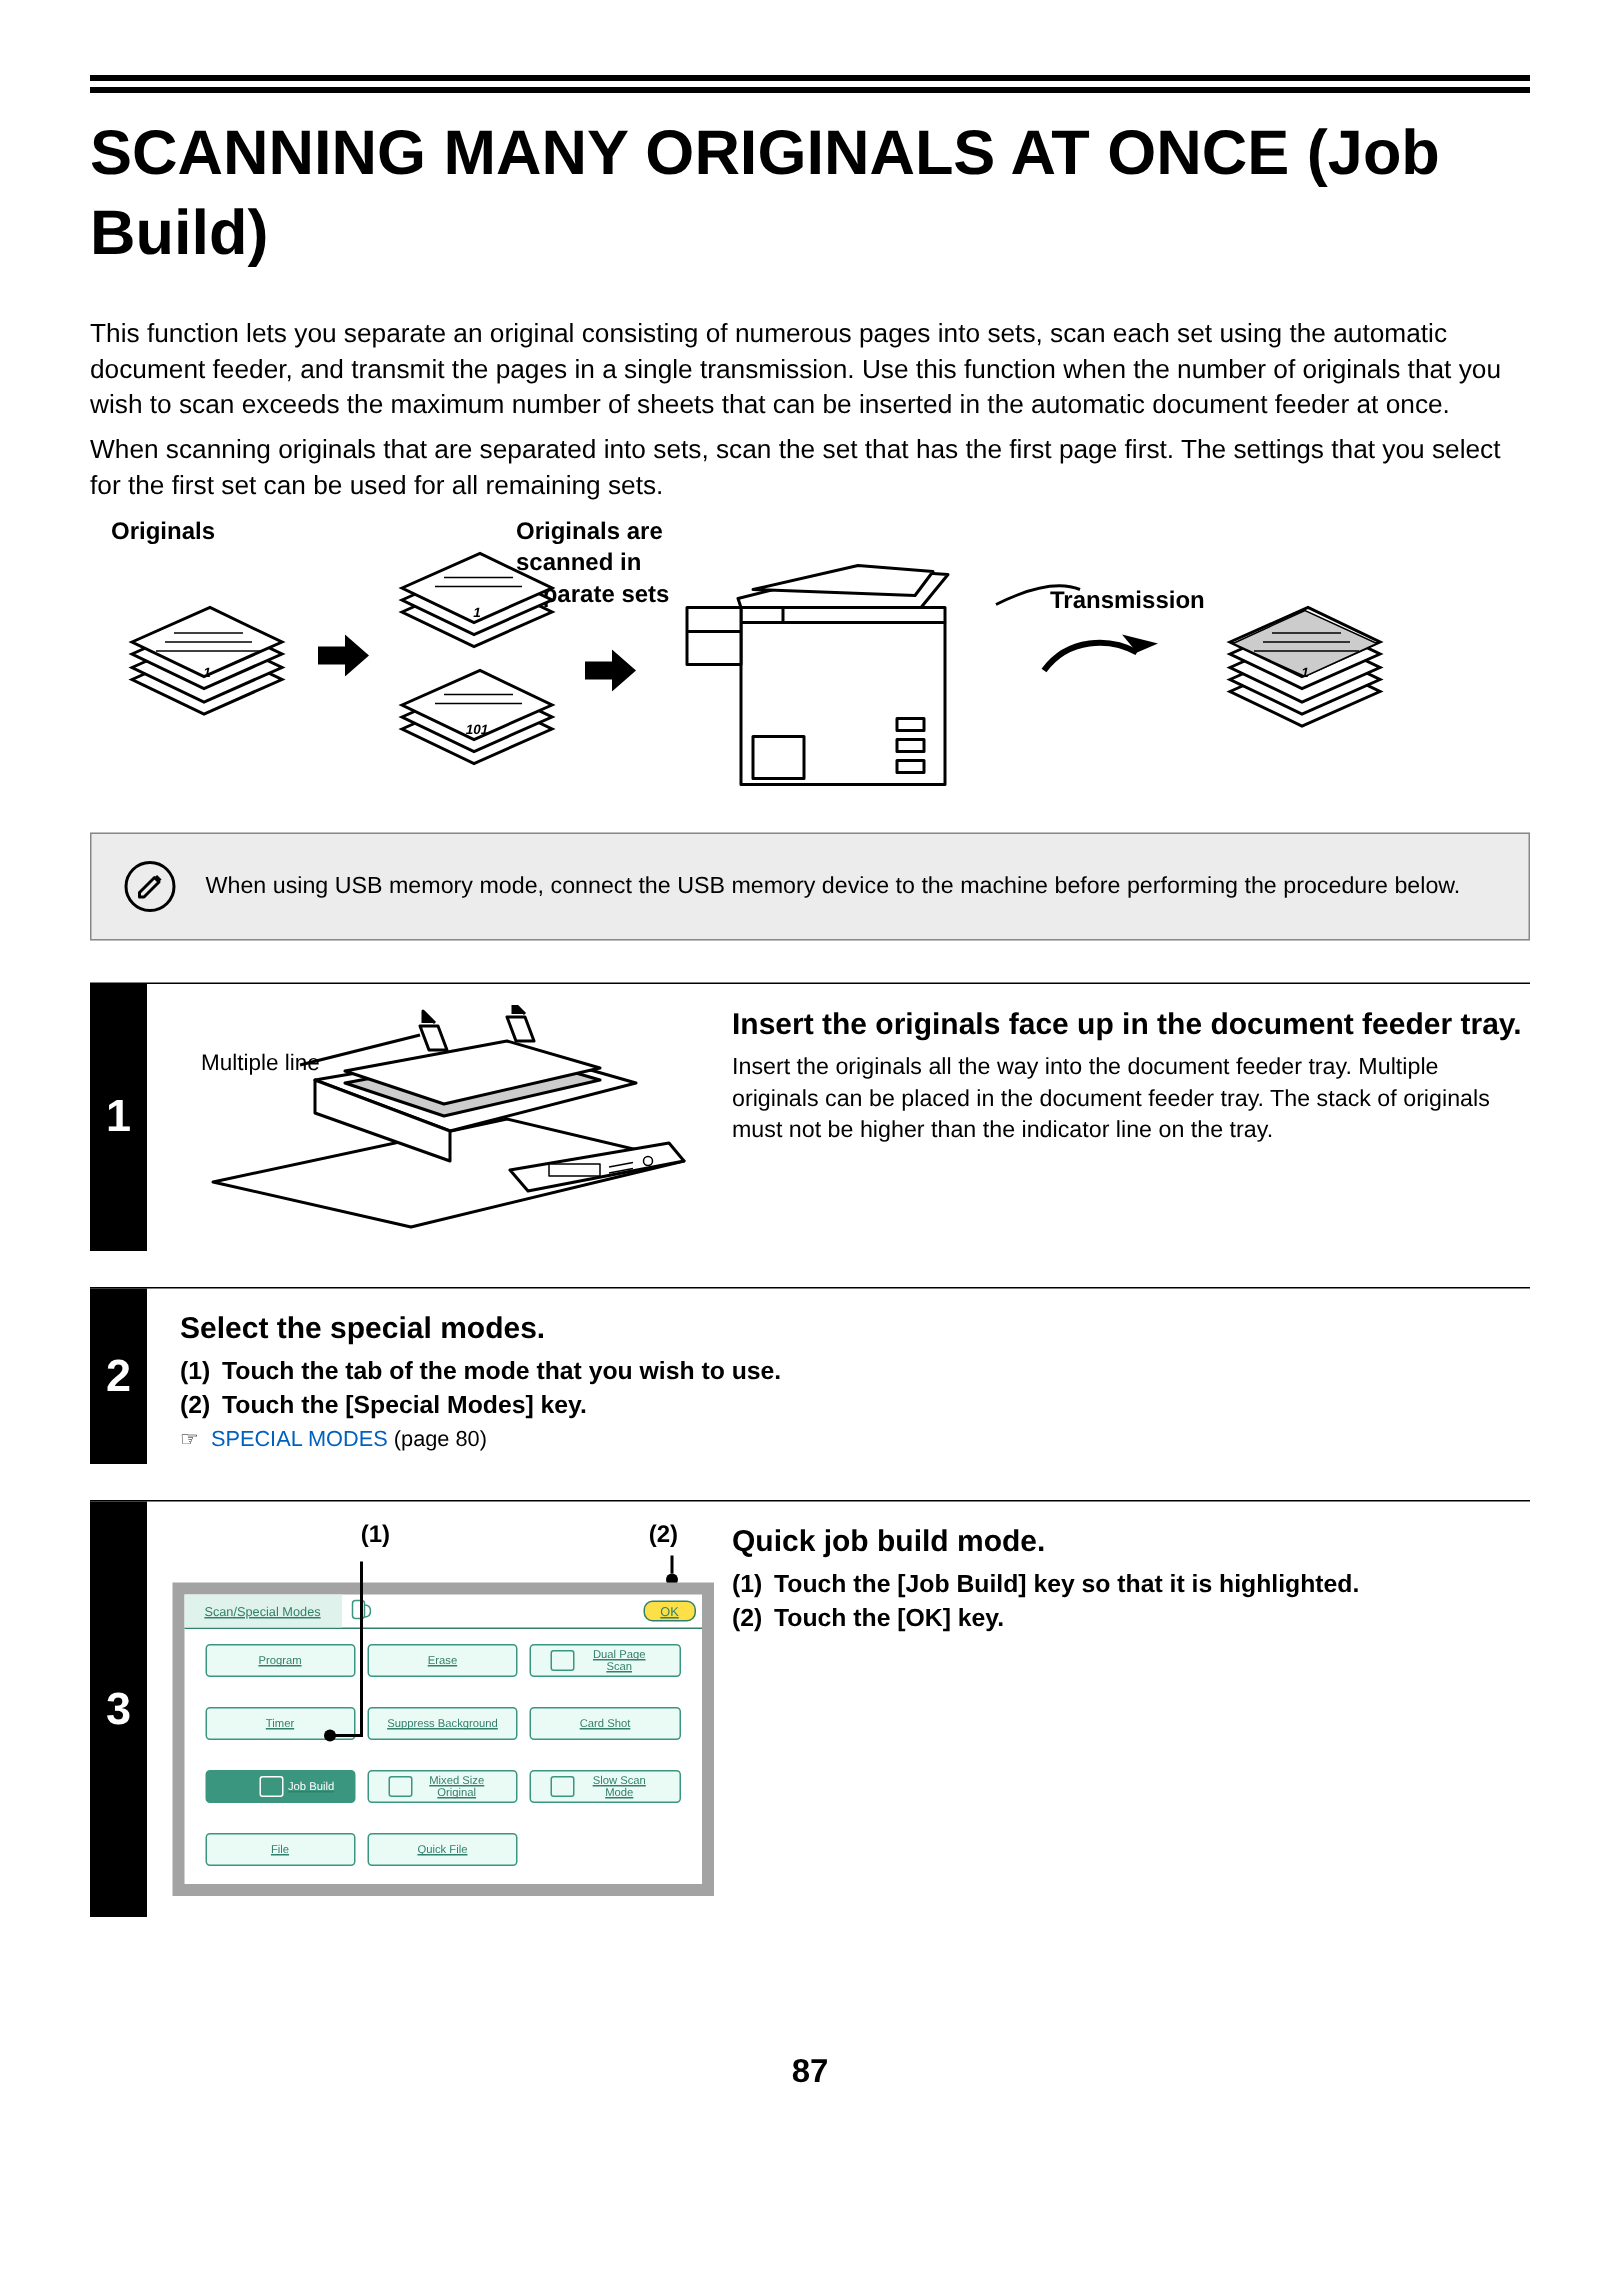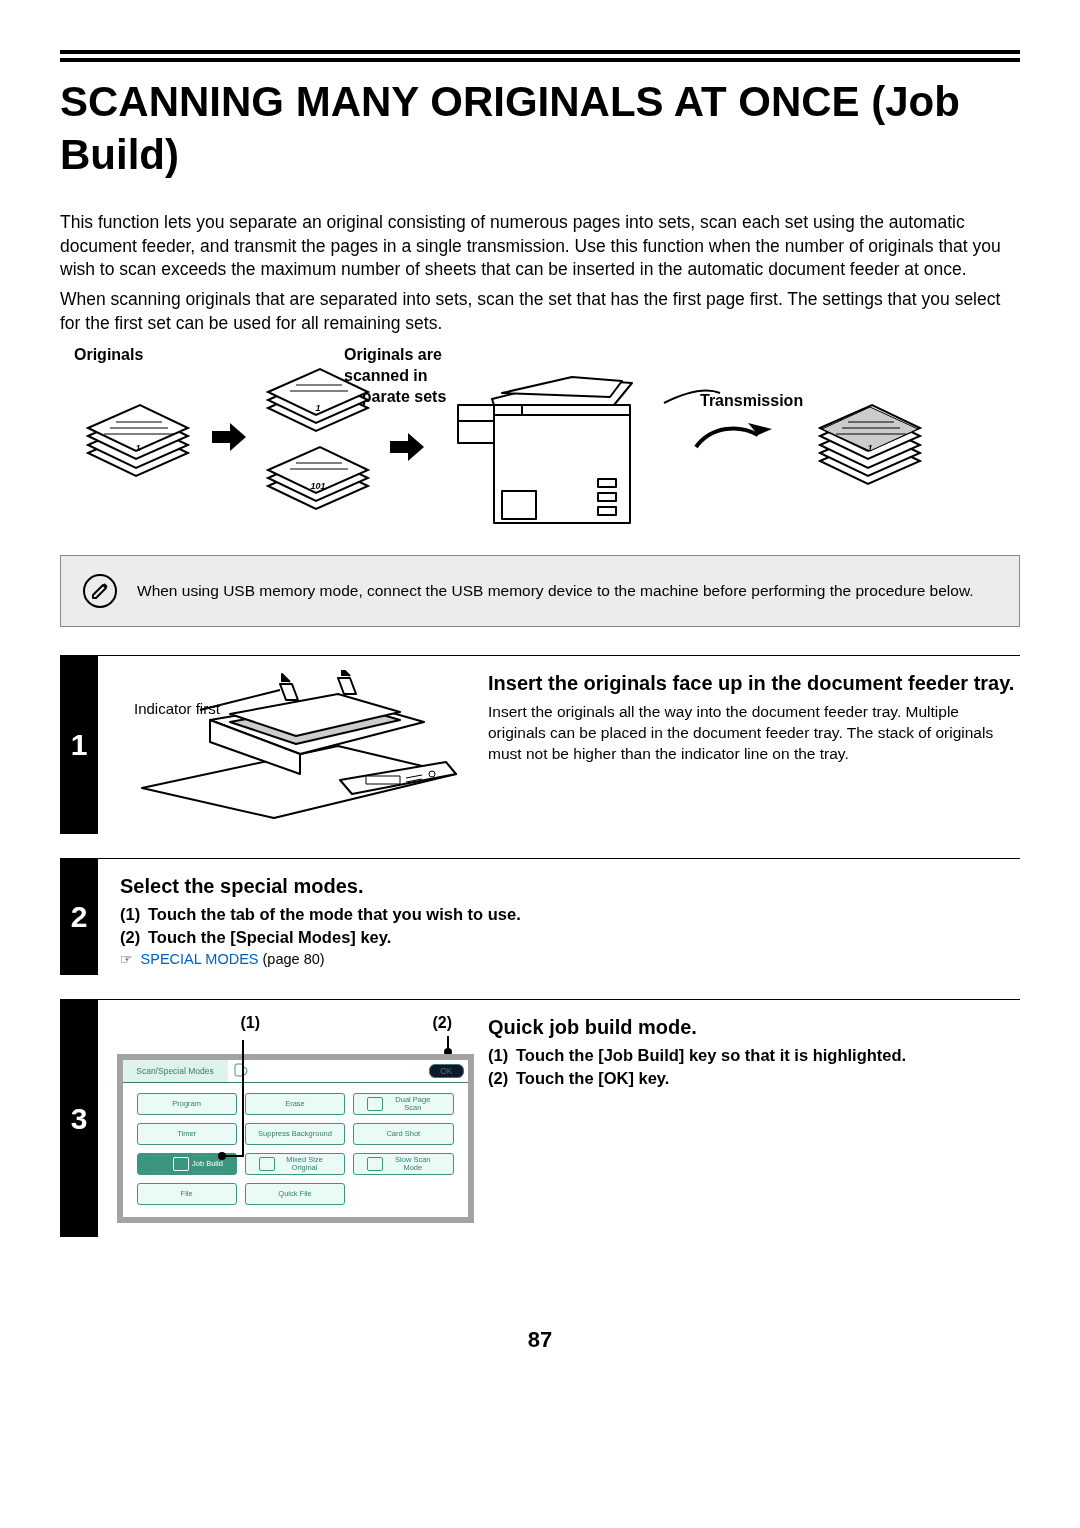--- a/index.html
+++ b/index.html
@@ -159,24 +159,25 @@
   .step a.bluelink {
     color: #0060c0;
     text-decoration: none;
   }
   .step .pgref {
     color: #000;
   }
 
   
   .panel {
-    border: 6px solid #a3a3a3;
+    border: 8px solid #a3a3a3;
     width: 345px;
     font-size: 9px;
     color: #32806a;
+    text-decoration: underline;
   }
   .panel-head {
     display: flex;
     align-items: center;
     border-bottom: 1px solid #32806a;
     height: 22px;
   }
   .panel-head .title-cell {
     flex: 0 0 105px;
     text-align: center;
@@ -191,29 +192,29 @@
     flex: 1;
     display: flex;
     align-items: center;
     padding-left: 6px;
   }
   .panel-head .ok {
     margin: 0 4px;
     padding: 1px 10px;
     border: 1px solid #32806a;
     border-radius: 6px;
-    background: #0f172a;
+    background: #fde047;
     font-size: 8.5px;
   }
   .panel-body {
     padding: 10px 14px 12px 14px;
     display: grid;
     grid-template-columns: repeat(3, 1fr);
     grid-auto-rows: 22px;
-    gap: 8px 8px;
+    gap: 20px 8px;
   }
   .panel-btn {
     border: 1px solid #3b9680;
     border-radius: 3px;
     background: #eafbf6;
     font-size: 7.5px;
     display: flex;
     align-items: center;
     justify-content: center;
     text-align: center;
@@ -408,21 +409,21 @@
     <span class="note-text">When using USB memory mode, connect the USB memory device to the machine before performing the procedure below.</span>
   </div>
 
   <div class="step-wrap">
     <div class="step-sep"></div>
     <div class="step">
       <div class="num">1</div>
       <div class="step-body">
         <div class="step-illus">
           <div class="feeder-illus">
-            <span class="i-label" style="left:4px; top:30px;">Indicator first</span>
+            <span class="i-label" style="left:4px; top:30px;">Multiple line</span>
             <svg width="330" height="150" viewBox="0 0 330 150">
               <g fill="#fff" stroke="#000" stroke-width="2" stroke-linejoin="round">
 
                 <polygon points="12,118 208,76 326,104 144,148"></polygon>
 
                 <polygon points="210,110 316,92 326,104 222,124"></polygon>
                 <g stroke-width="1">
                   <circle cx="302" cy="104" r="3"></circle>
                   <rect x="236" y="106" width="34" height="8"></rect>
                   <line x1="276" y1="108" x2="292" y2="105"></line>

